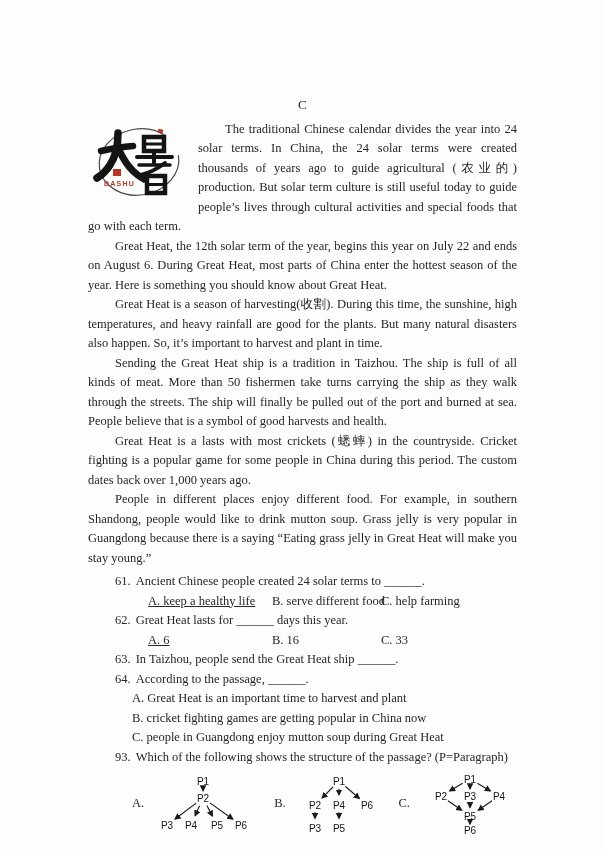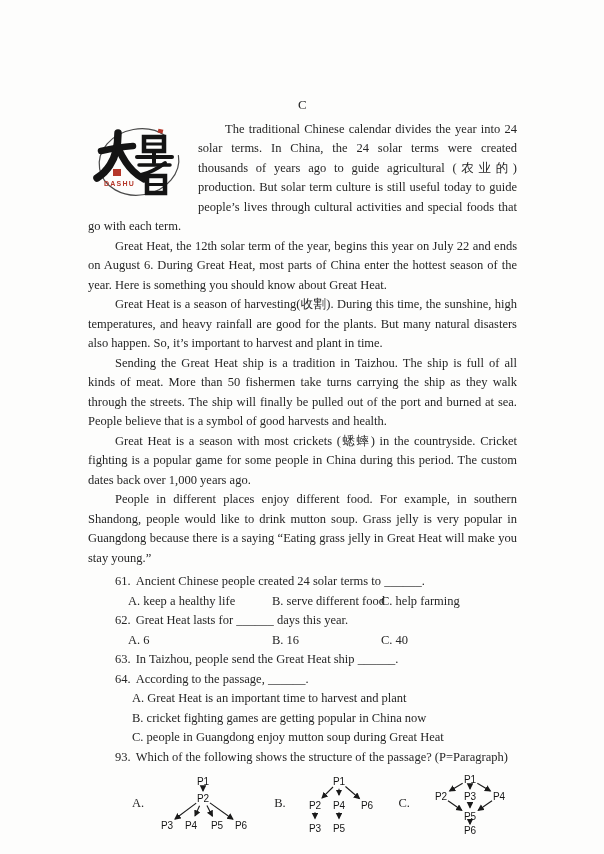--- a/index.html
+++ b/index.html
@@ -30,21 +30,21 @@
     float:left;
     width:100px;height:78px;
     margin:3px 10px 1px 0;
   }
   .logo-box svg{display:block;}
   .questions{margin-top:4px;}
   .q-line{margin-left:27px;}
   .q-num{margin-right:5px;}
   .opt-row{position:relative;height:19.5px;}
   .opt-row span{position:absolute;top:0;white-space:nowrap;}
-  .opt-a{left:40px;}
+  .opt-a{left:60px;text-decoration:underline;}
   .opt-b{left:184px;}
   .opt-c{left:293px;}
   .opt-stack div{margin-left:44px;}
   .diagram-row{
     display:flex;
     align-items:center;
     margin:4px 0 0 44px;
   }
   .diagram-item{display:flex;align-items:center;}
   .diagram-label{margin-right:7px;font-size:12.5px;}
@@ -80,42 +80,42 @@
           </g>
           <rect x="25" y="46" width="8" height="7" fill="#b5372a"></rect>
           <rect x="70" y="6" width="5" height="4" fill="#b5372a" transform="rotate(12 72 8)"></rect>
           <text x="16" y="63" font-size="7" font-weight="bold" letter-spacing="1.2" fill="#b5372a" font-family="&quot;Liberation Sans&quot;, sans-serif">DASHU</text>
         </svg>
       </span><span>The traditional Chinese calendar divides the year into 24 solar terms. In China, the 24 solar terms were created thousands of years ago to guide agricultural (农业的) production. But solar term culture is still useful today to guide people’s lives through cultural activities and special foods that go with each term.</span>
     </p>
     <p class="para">Great Heat, the 12th solar term of the year, begins this year on July 22 and ends on August 6. During Great Heat, most parts of China enter the hottest season of the year. Here is something you should know about Great Heat.</p>
     <p class="para">Great Heat is a season of harvesting(收割). During this time, the sunshine, high temperatures, and heavy rainfall are good for the plants. But many natural disasters also happen. So, it’s important to harvest and plant in time.</p>
     <p class="para">Sending the Great Heat ship is a tradition in Taizhou. The ship is full of all kinds of meat. More than 50 fishermen take turns carrying the ship as they walk through the streets. The ship will finally be pulled out of the port and burned at sea. People believe that is a symbol of good harvests and health.</p>
-    <p class="para">Great Heat is a season with most crickets (蟋蟀) in the countryside. Cricket fighting is a popular game for some people in China during this period. The custom dates back over 1,000 years ago.</p>
+    <p class="para">Great Heat is a lasts with most crickets (蟋蟀) in the countryside. Cricket fighting is a popular game for some people in China during this period. The custom dates back over 1,000 years ago.</p>
     <p class="para">People in different places enjoy different food. For example, in southern Shandong, people would like to drink mutton soup. Grass jelly is very popular in Guangdong because there is a saying “Eating grass jelly in Great Heat will make you stay young.”</p>
   </div>
 
   <div class="questions">
 
     <div class="q-line">
       <span class="q-num">61.</span><span>Ancient Chinese people created 24 solar terms to ______.</span>
     </div>
     <div class="opt-row">
       <span class="opt-a">A. keep a healthy life</span>
       <span class="opt-b">B. serve different food</span>
       <span class="opt-c">C. help farming</span>
     </div>
 
     <div class="q-line">
       <span class="q-num">62.</span><span>Great Heat lasts for ______ days this year.</span>
     </div>
     <div class="opt-row">
       <span class="opt-a">A. 6</span>
       <span class="opt-b">B. 16</span>
-      <span class="opt-c">C. 40</span>
+      <span class="opt-c">C. 33</span>
     </div>
 
     <div class="q-line">
       <span class="q-num">63.</span><span>In Taizhou, people send the Great Heat ship ______.</span>
     </div>
 
     <div class="q-line">
       <span class="q-num">64.</span><span>According to the passage, ______.</span>
     </div>
     <div class="opt-stack">

